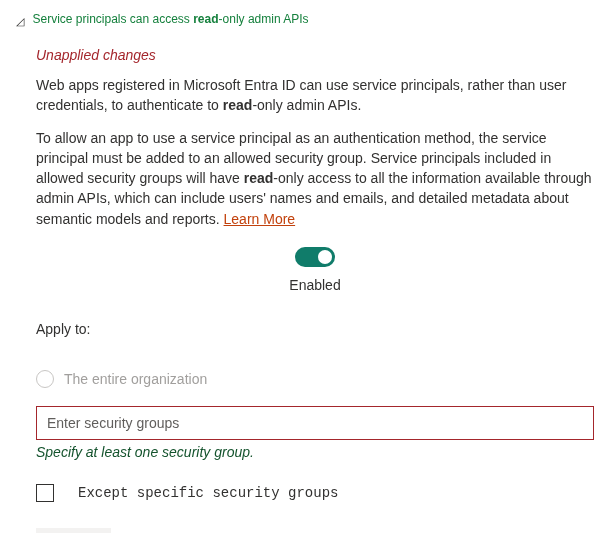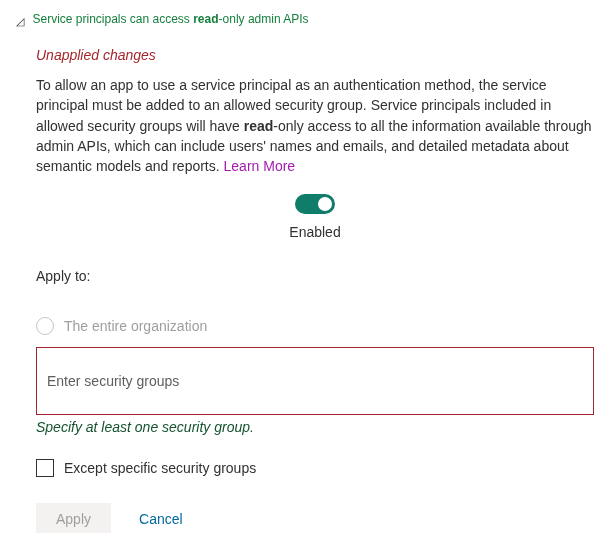--- a/index.html
+++ b/index.html
@@ -49,21 +49,22 @@
     .desc {
       color: #323130;
       font-size: 14px;
       line-height: 1.45;
       margin-bottom: 12px;
     }
     .desc .bold {
       font-weight: 600;
     }
     .learn-more {
-      color: #a21caf;
+      color: #c2410c;
+      text-decoration: underline;
       cursor: pointer;
     }
     .toggle-row {
       display: flex;
       align-items: center;
       gap: 10px;
       margin-top: 18px;
       margin-bottom: 28px;
       flex-direction: column;
     }
@@ -126,43 +127,44 @@
       top: 3px;
       left: 3px;
       width: 10px;
       height: 10px;
       background: #107c6a;
       border-radius: 50%;
     }
     .input-box {
       width: 100%;
       border: 1px solid #a4262c;
-      padding: 25px 10px;
+      padding: 8px 10px;
       font-size: 14px;
       color: #a21caf;
-      margin-top: 0;
+      margin-top: 6px;
       font-family: inherit;
       outline: none;
     }
     .input-box::placeholder {
       color: #605e5c;
     }
     .validation-msg {
       color: #14532d;
       font-style: italic;
       font-size: 14px;
       margin-top: 4px;
     }
     .checkbox-row {
       display: flex;
       align-items: center;
-      gap: 10px;
+      gap: 24px;
       margin-top: 24px;
       margin-bottom: 26px;
       cursor: pointer;
+      font-family: Liberation Mono, monospace;
     }
     .checkbox {
       width: 18px;
       height: 18px;
       border: 1px solid #323130;
       background: #ffffff;
       flex-shrink: 0;
     }
     .button-row {
       display: flex;
@@ -195,20 +197,23 @@
   <div style="flex:1;">
     <div class="title">
       <span>Service principals can access </span><span class="bold">read</span><span>-only admin APIs</span>
     </div>
   </div>
 </div>
 
 <div class="content">
   <div class="unapplied">Unapplied changes</div>
 
+  <p class="desc">
+    <span>Web apps registered in Microsoft Entra ID can use service principals, rather than user credentials, to authenticate to </span><span class="bold">read</span><span>-only admin APIs.</span>
+  </p>
 
   <p class="desc">
     <span>To allow an app to use a service principal as an authentication method, the service principal must be added to an allowed security group. Service principals included in allowed security groups will have </span><span class="bold">read</span><span>-only access to all the information available through admin APIs, which can include users' names and emails, and detailed metadata about semantic models and reports.  </span><a class="learn-more">Learn More</a>
   </p>
 
   <div class="toggle-row">
     <div class="toggle">
       <div class="toggle-knob"></div>
     </div>
     <span class="toggle-label">Enabled</span>

